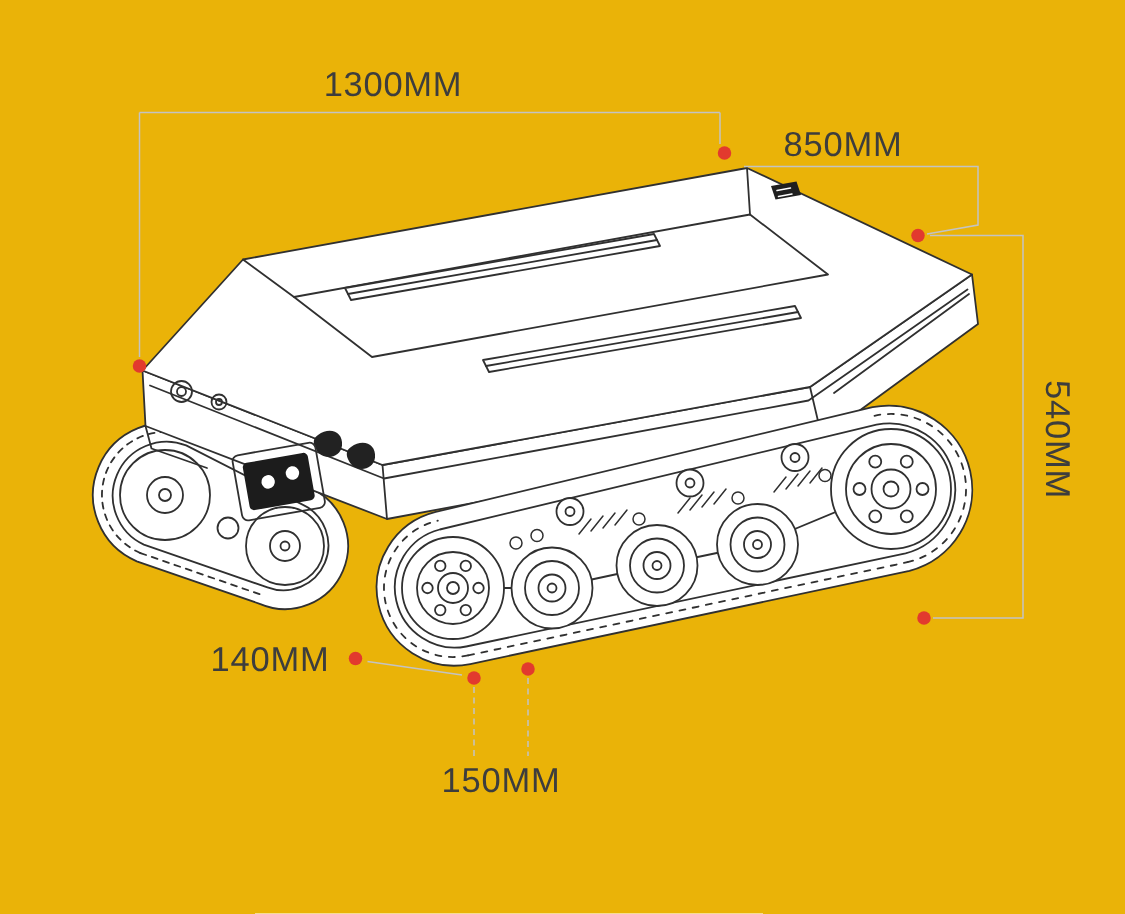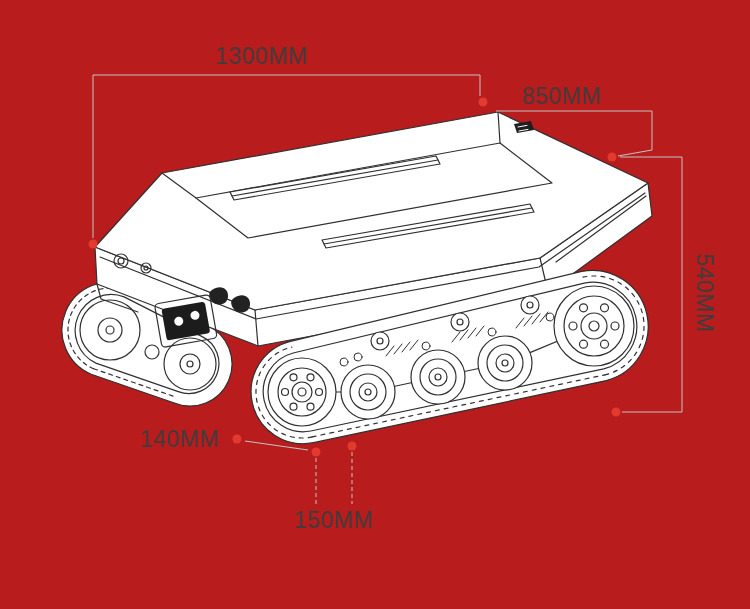--- a/index.html
+++ b/index.html
@@ -1,16 +1,16 @@
 <!DOCTYPE html>
 <html><head>
 <meta charset="utf-8">
 <style>
   html,body{margin:0;padding:0;background:#ffffff;}
-  .canvas{position:relative;width:750px;height:609px;background:#b91c1c;overflow:hidden;}
+  .canvas{position:relative;width:750px;height:609px;background:#eab308;overflow:hidden;}
   svg{display:block;}
   .dim-label text{
     font-family:"Liberation Sans", sans-serif;
     font-size:23px;
     font-weight:400;
     letter-spacing:0.5px;
   }
 </style>
 </head>
 <body>

